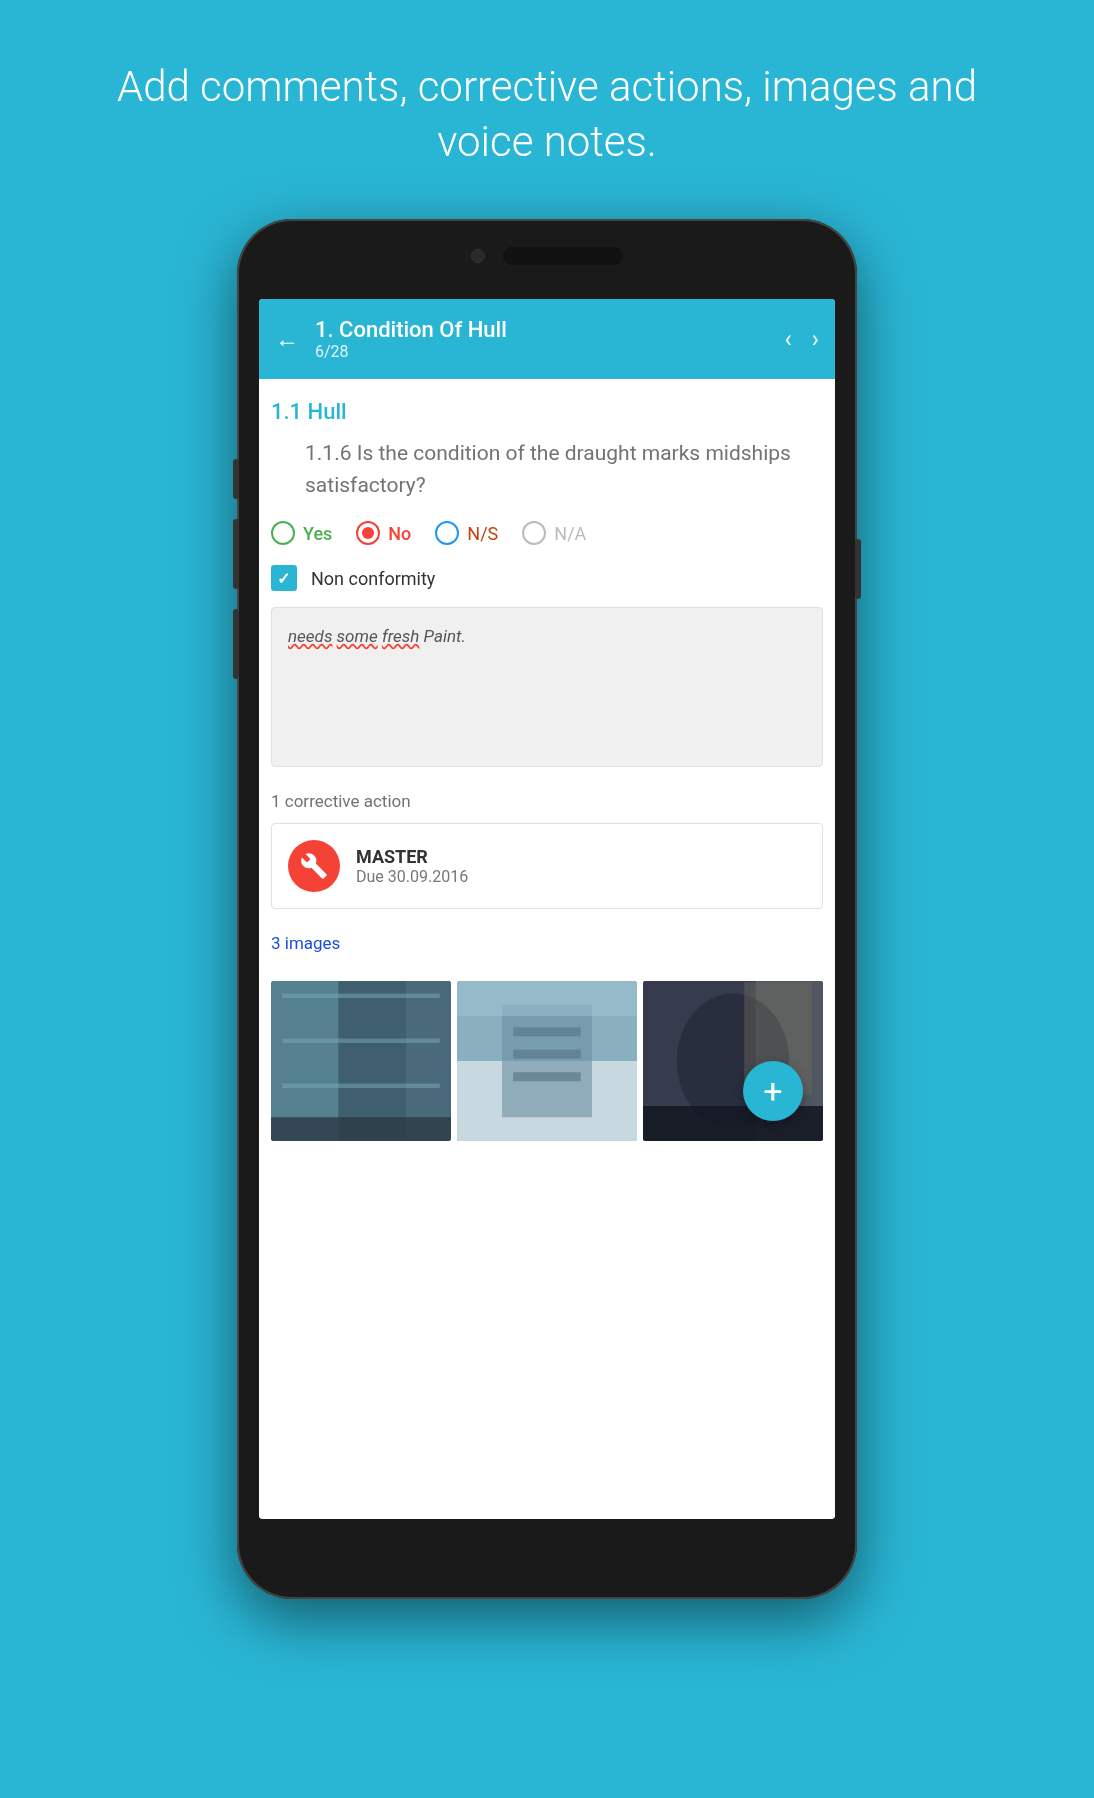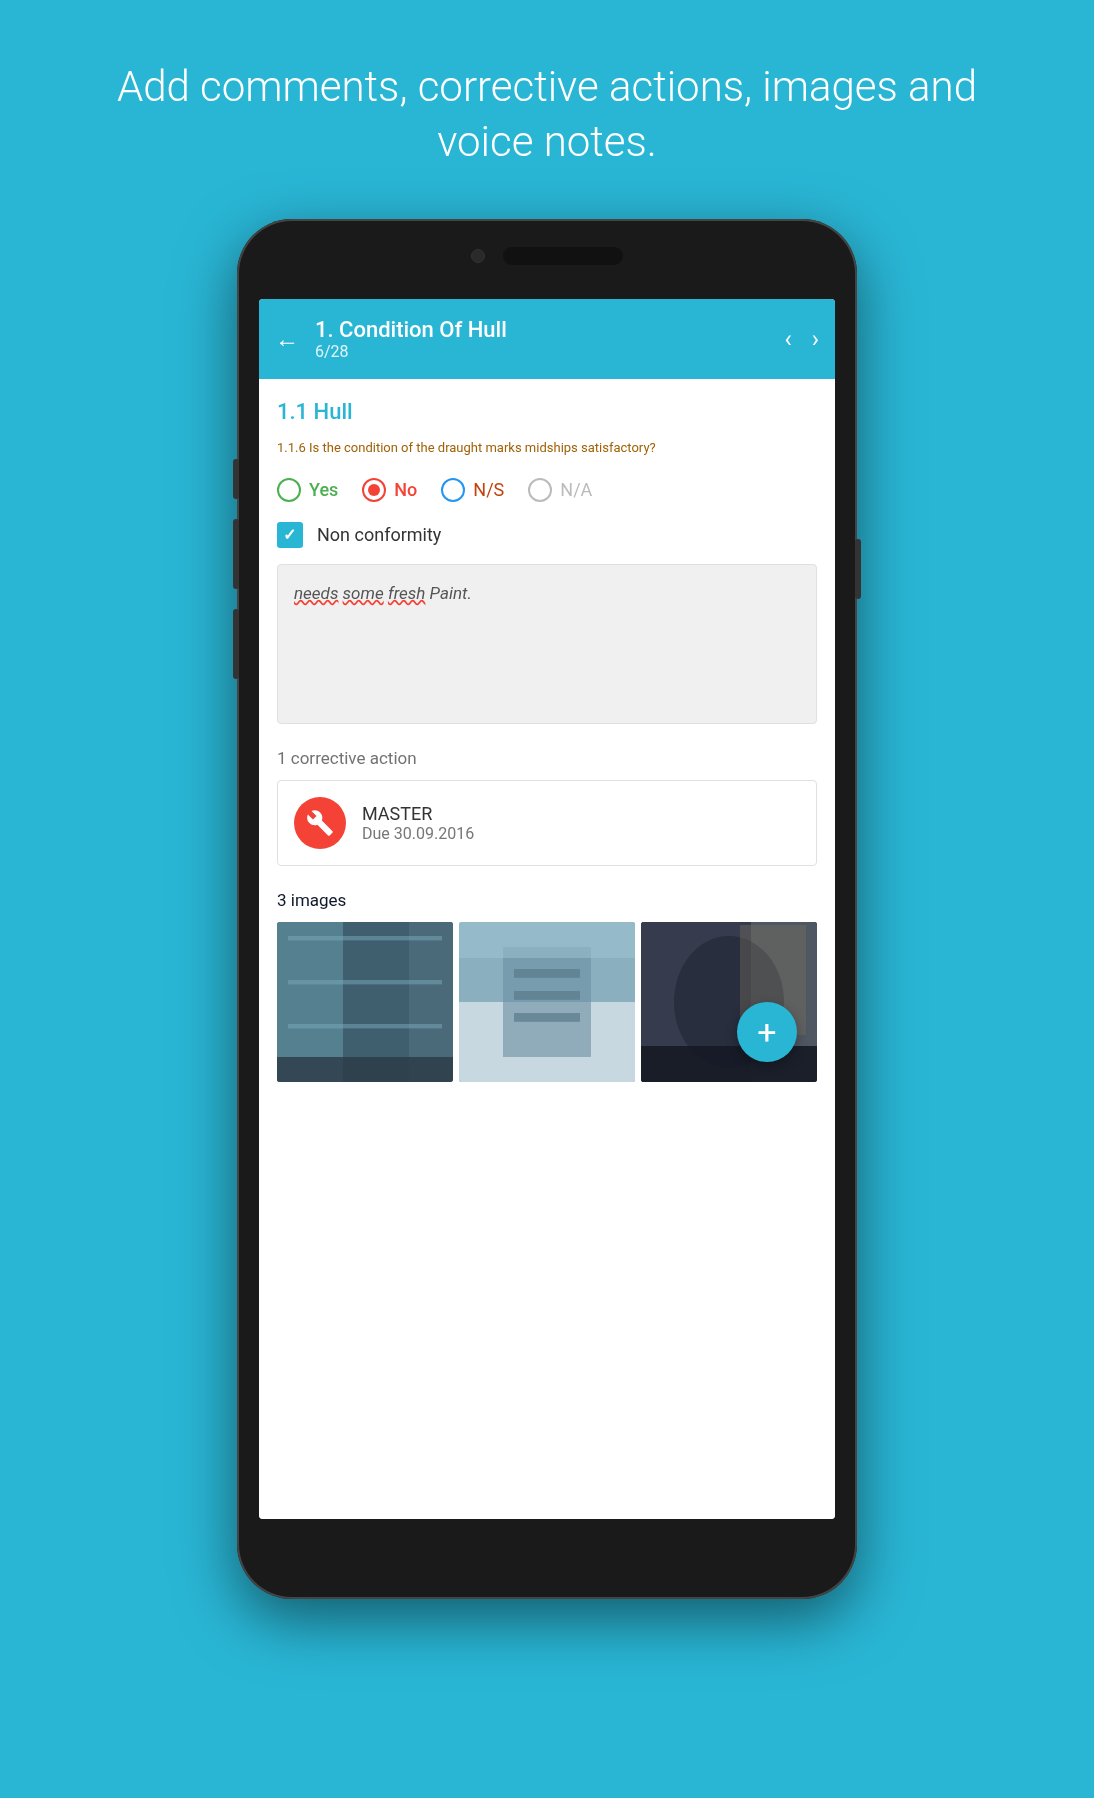--- a/index.html
+++ b/index.html
@@ -152,37 +152,38 @@
     }
     .header-nav-btn {
       color: white;
       font-size: 24px;
       cursor: pointer;
     }
 
     
     .screen-content {
       background: white;
-      padding: 20px 18px;
+      padding: 20px 12px;
       overflow-y: auto;
       height: calc(100% - 80px);
     }
 
     .section-title {
       color: #29b6d5;
       font-size: 22px;
       font-weight: 500;
       margin-bottom: 14px;
     }
 
     .question-text {
-      color: #a16207;
-      font-size: 13px;
+      color: #737373;
+      font-size: 21px;
       line-height: 1.5;
       margin-bottom: 20px;
+      margin-left: 34px;
     }
 
     
     .radio-group {
       display: flex;
       gap: 24px;
       align-items: center;
       margin-bottom: 20px;
       flex-wrap: wrap;
     }
@@ -285,33 +286,33 @@
       border-radius: 50%;
       background: #f44336;
       display: flex;
       align-items: center;
       justify-content: center;
       flex-shrink: 0;
     }
     .corrective-info {}
     .corrective-name {
       font-size: 18px;
-      font-weight: 400;
+      font-weight: 700;
       color: #333;
     }
     .corrective-due {
       font-size: 16px;
       color: #777;
     }
 
     
     .images-label {
-      color: #0f172a;
+      color: #1d4ed8;
       font-size: 17px;
-      margin-bottom: 12px;
+      margin-bottom: 28px;
     }
     .images-grid {
       display: flex;
       gap: 6px;
       position: relative;
     }
     .image-thumb {
       flex: 1;
       height: 160px;
       border-radius: 3px;

